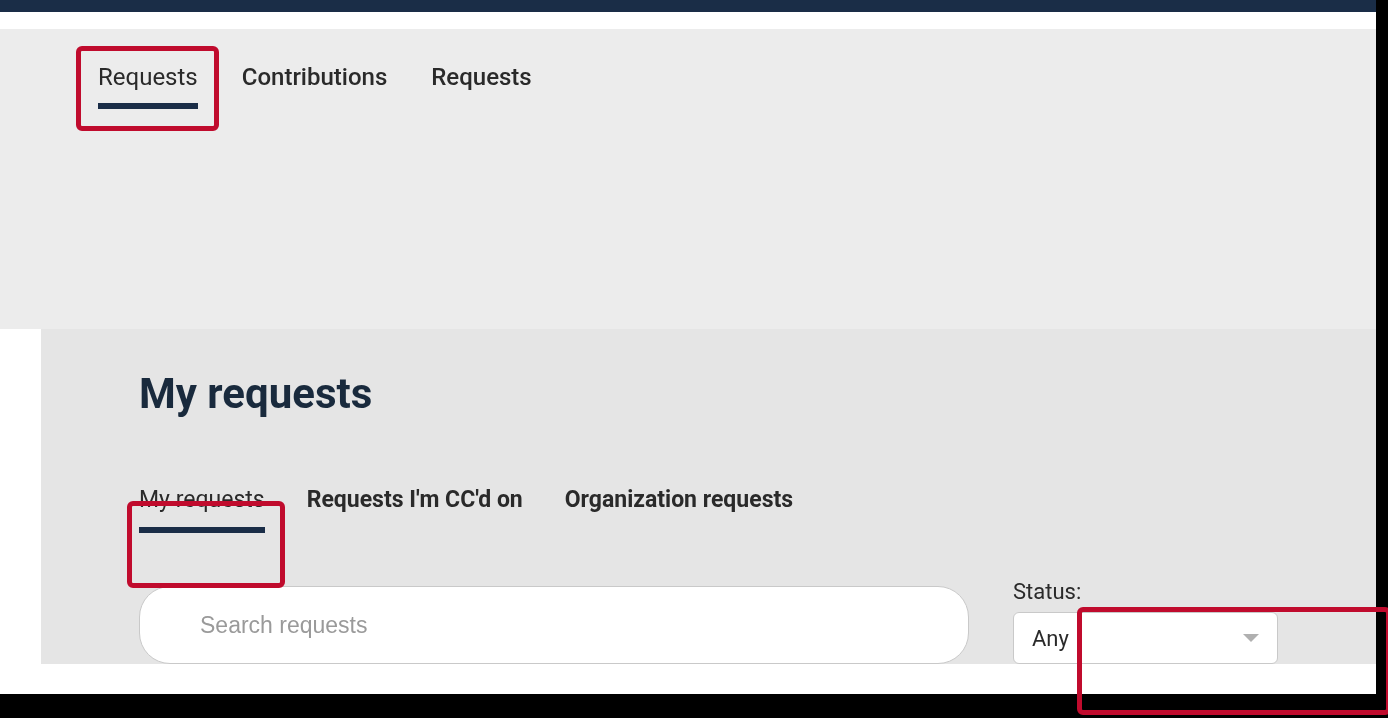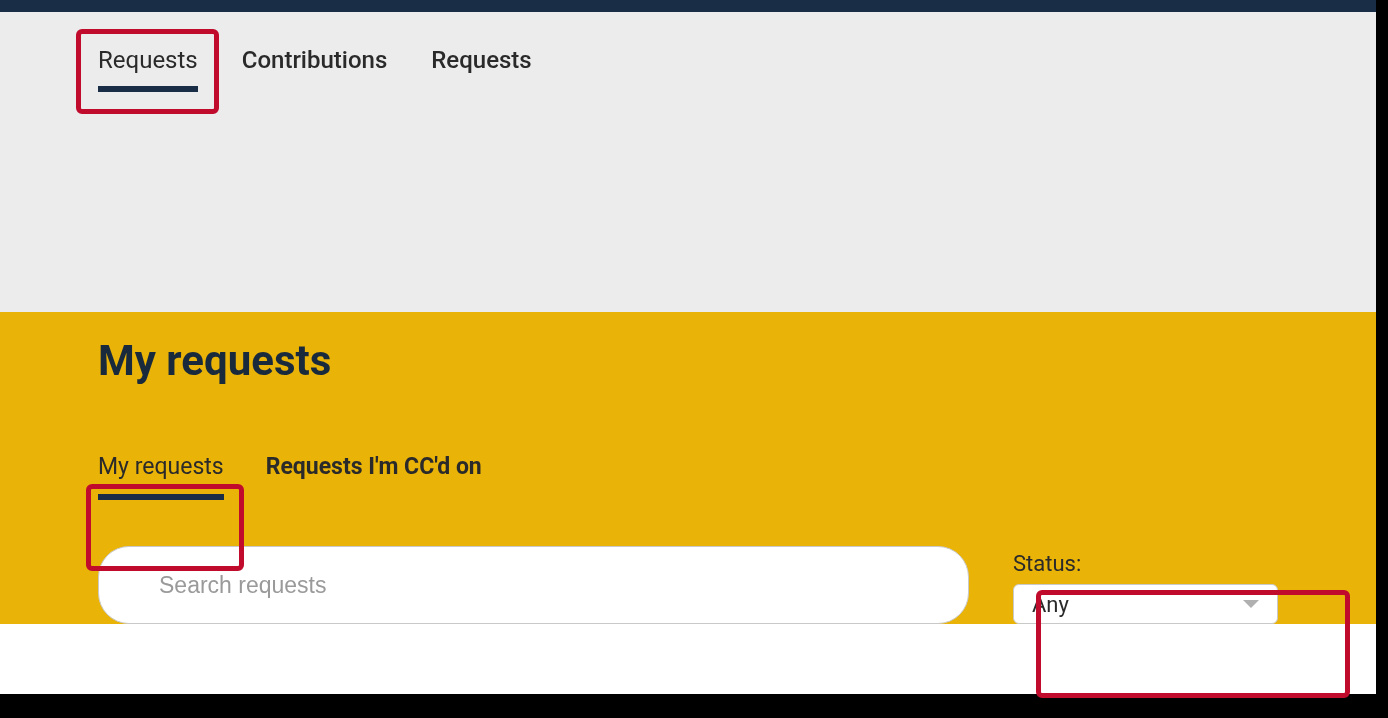--- a/index.html
+++ b/index.html
@@ -30,20 +30,21 @@
       background: #ececec;
       padding: 0 0 0 98px;
       height: 300px;
       position: relative;
     }
     .top-tabs {
       display: flex;
       gap: 44px;
       padding-top: 34px;
       align-items: flex-start;
+      margin-top: 17px;
     }
     .top-tab {
       font-size: 24px;
       color: #2a2a2a;
       font-weight: 500;
       cursor: pointer;
       position: relative;
       padding-bottom: 10px;
     }
     .top-tab.active {
@@ -62,23 +63,24 @@
       position: absolute;
       top: 17px;
       left: 76px;
       width: 143px;
       height: 85px;
       border: 5px solid #c00b2d;
       border-radius: 6px;
       pointer-events: none;
     }
     .main-content {
-      background: #eab308;
-      padding: 24px 98px 0 98px;
-      position: relative;
+      background: #e5e5e5;
+      padding: 40px 98px 0 98px;
+      position: relative;
+      margin-left: 41px;
     }
     .page-title {
       font-size: 42px;
       font-weight: 700;
       color: #192a3d;
       margin-bottom: 68px;
     }
     .sub-tabs {
       display: flex;
       gap: 42px;
@@ -138,21 +140,21 @@
       flex-direction: column;
       gap: 8px;
       justify-content: flex-end;
     }
     .status-label {
       font-size: 22px;
       color: #2a2a2a;
     }
     .status-select {
       width: 265px;
-      height: 40px;
+      height: 52px;
       border: 1px solid #c9c9c9;
       border-radius: 6px;
       padding: 0 18px;
       font-size: 22px;
       color: #2a2a2a;
       background: #fff;
       cursor: pointer;
       display: flex;
       align-items: center;
       justify-content: space-between;
@@ -189,20 +191,21 @@
     </div>
     <div class="highlight-box-1"></div>
   </div>
 
   <div class="main-content">
     <h1 class="page-title">My requests</h1>
 
     <div class="sub-tabs">
       <div class="sub-tab active">My requests</div>
       <div class="sub-tab">Requests I'm CC'd on</div>
+      <div class="sub-tab">Organization requests</div>
     </div>
     <div class="highlight-box-2"></div>
 
     <div class="filter-row">
       <input type="text" class="search-input" placeholder="Search requests" style="">
       <div class="status-group">
         <span class="status-label">Status:</span>
         <div class="status-select">
           <span>Any</span>
           <span class="chevron-down"></span>

